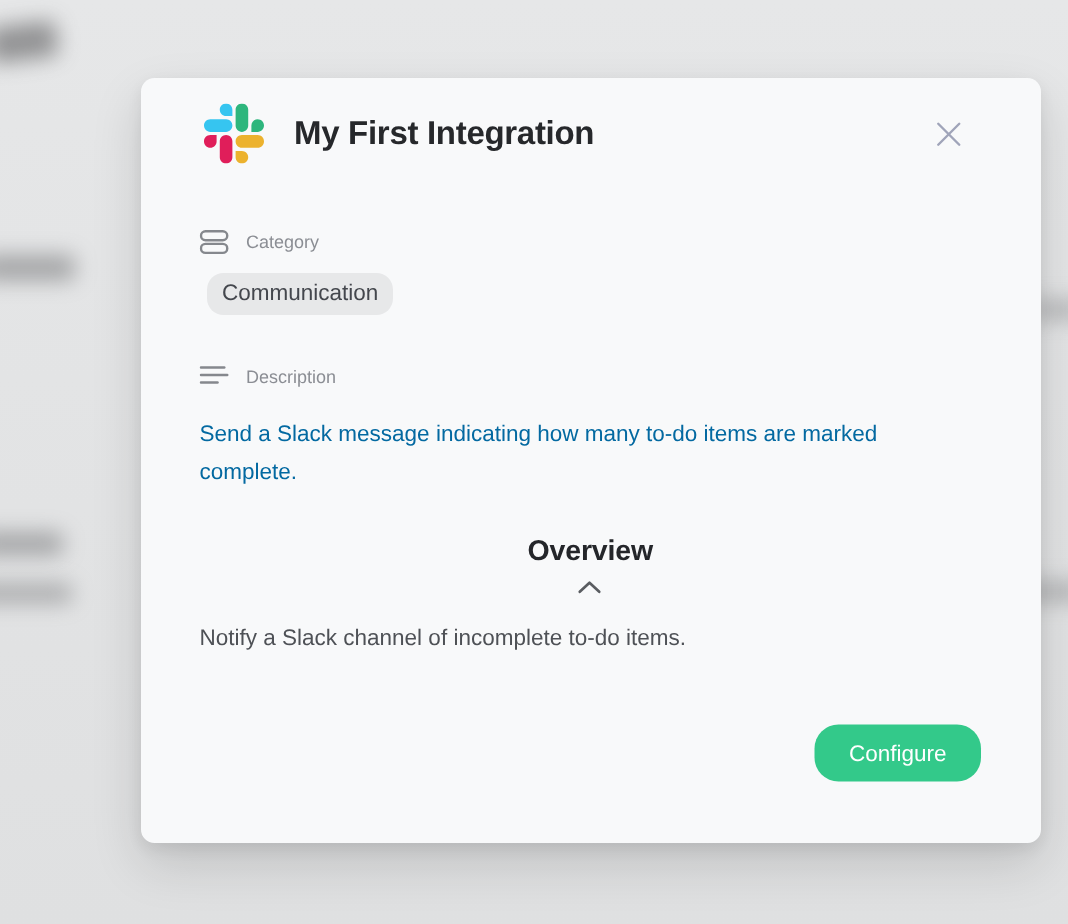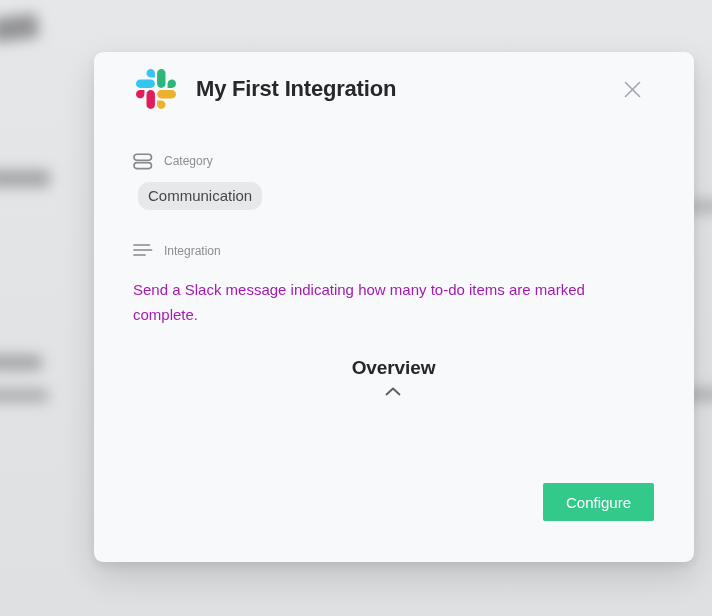--- a/index.html
+++ b/index.html
@@ -44,34 +44,34 @@
   .meta-icon { width:20px; height:16px; flex:0 0 20px; }
   .meta-label { margin-left:11px; font-size:12px; color:#8b8e94; }
 
   .badge {
     display:inline-block; margin-top:13px; margin-left:5px;
     background:#e7e8e9; color:#44474d; font-size:15px;
     padding:5px 10px 6px; border-radius:11px;
   }
 
   .body-text {
-    margin-top:18px; font-size:15px; line-height:25px; color:#a21caf;
+    margin-top:18px; font-size:15px; line-height:25px; color:#0369a1;
     width:506px;
   }
 
   .section-head { display:flex; align-items:center; justify-content:space-between; margin-top:30px;flex-direction:column; }
   .section-title { font-size:19px; font-weight:700; color:#24262a; letter-spacing:-.1px; }
   .collapse-btn { border:none; background:transparent; cursor:pointer; width:24px; height:24px;
     display:flex; align-items:center; justify-content:center; margin-right:2px; }
 
   .overview-text { margin-top:11px; font-size:15px; line-height:24px; color:#4e5156; }
 
   .footer { position:absolute; left:0; right:40px; top:431px; display:flex; justify-content:flex-end; }
   .configure-btn {
-    background:#33c98a; color:#ffffff; border:none; border-radius:2px;
+    background:#33c98a; color:#ffffff; border:none; border-radius:16px;
     font-family:inherit; font-size:15px; padding:0 23px; height:38px;
     cursor:pointer;
   }
 </style>
 </head>
 <body>
 
 <div class="backdrop">
   <div class="blur-blob bb1"></div>
   <div class="blur-blob bb2"></div>
@@ -114,32 +114,33 @@
   <span class="badge">Communication</span>
 
   <div class="meta-row desc">
     <span class="meta-icon">
       <svg width="20" height="15" viewBox="0 0 20 15" fill="none" stroke="#85888d" stroke-width="1.7" stroke-linecap="round">
         <line x1="1" y1="2" x2="16.5" y2="2"></line>
         <line x1="1" y1="7" x2="18.5" y2="7"></line>
         <line x1="1" y1="12" x2="12" y2="12"></line>
       </svg>
     </span>
-    <span class="meta-label">Integration</span>
+    <span class="meta-label">Description</span>
   </div>
 
   <p class="body-text">Send a Slack message indicating how many to-do items are marked complete.</p>
 
   <div class="section-head">
     <h2 class="section-title">Overview</h2>
     <button class="collapse-btn" aria-label="Collapse overview">
       <svg width="16" height="9" viewBox="0 0 16 9" fill="none" stroke="#5a5d61" stroke-width="1.8" stroke-linecap="round" stroke-linejoin="round">
         <polyline points="1.5,7.5 8,1.5 14.5,7.5"></polyline>
       </svg>
     </button>
   </div>
 
+  <p class="overview-text">Notify a Slack channel of incomplete to-do items.</p>
 
   <div class="footer">
     <button class="configure-btn">Configure</button>
   </div>
 
 </div>
 
 </body></html>

